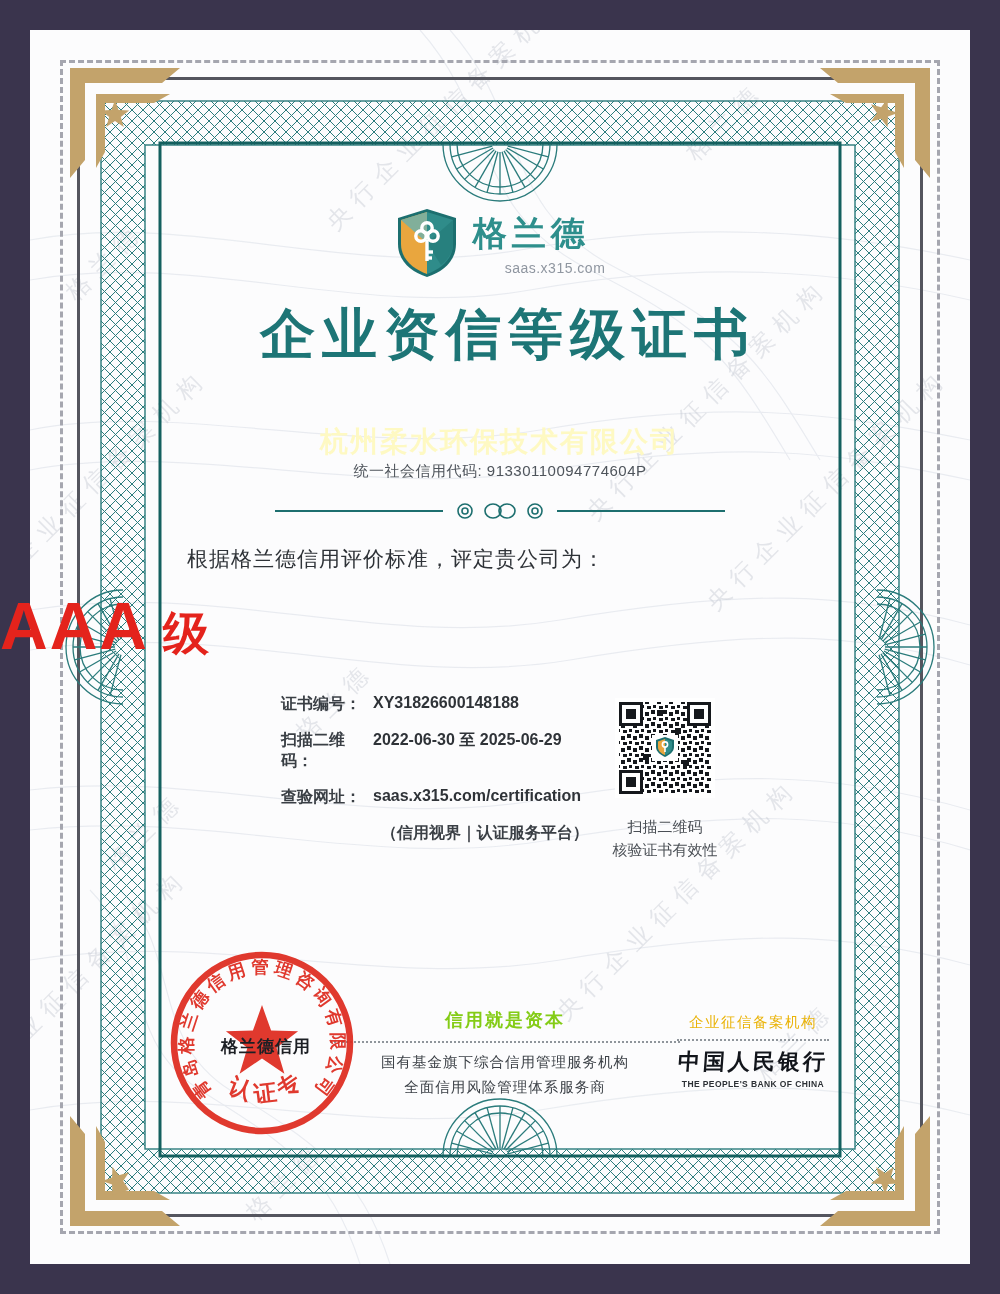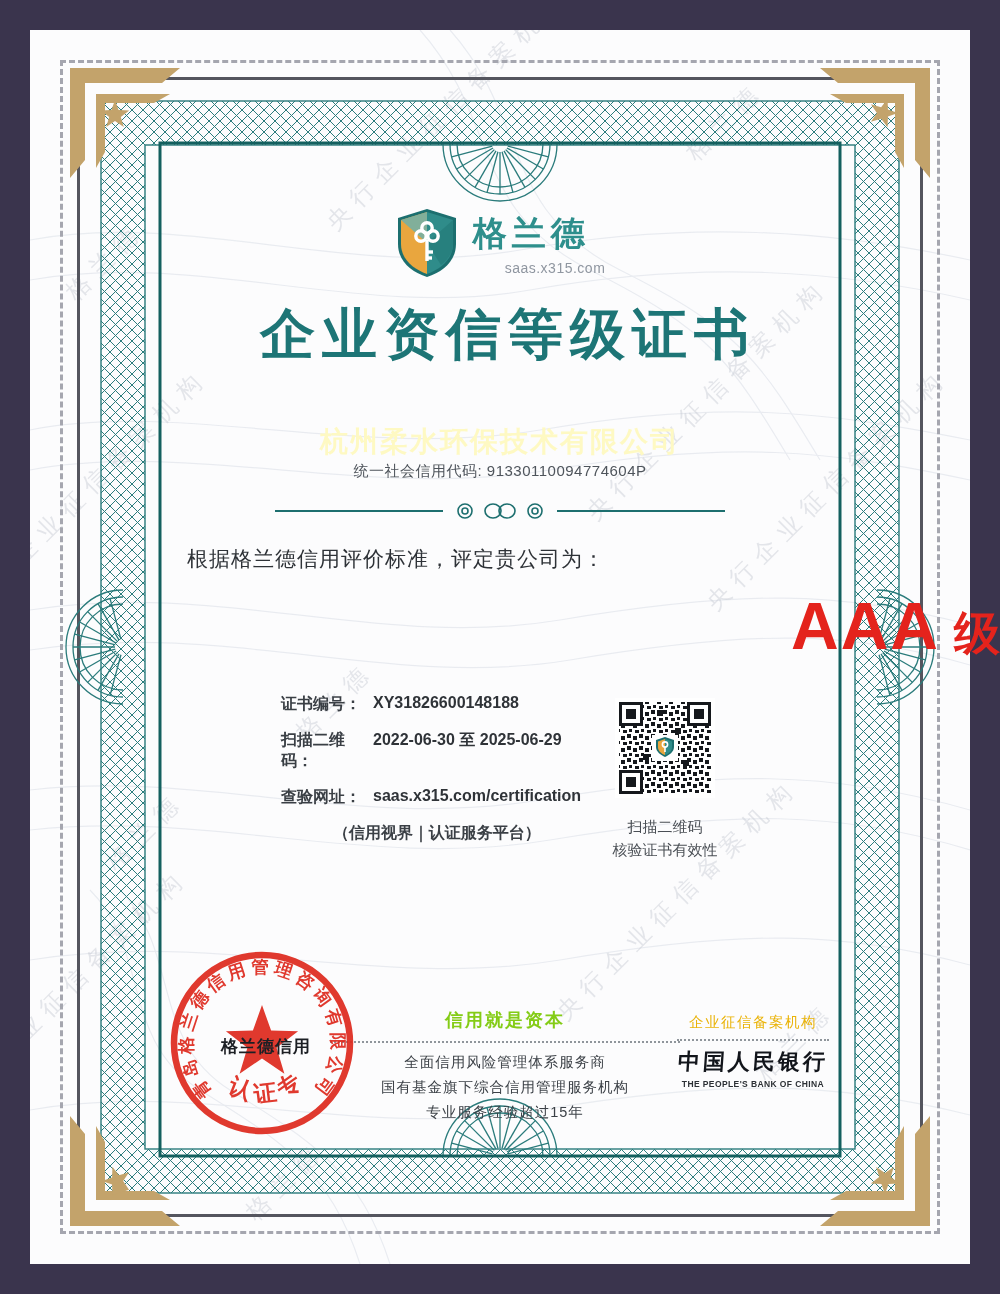--- a/index.html
+++ b/index.html
@@ -43,29 +43,29 @@
   .credit-code { position:absolute; left:0; top:462px; width:1000px; text-align:center;
                  font-size:15px; color:#4e545b; letter-spacing:.5px; }
 
   .divider { position:absolute; left:0; top:498px; width:1000px; display:flex;
              justify-content:center; align-items:center; gap:12px; }
   .divider .line { width:168px; height:0; border-top:2px solid #1d6f6f; }
 
   .statement { position:absolute; left:0; top:545px; width:792px; text-align:center;
                font-size:21px; color:#2e3237; letter-spacing:1px; }
 
-  .rating { position:absolute; left:0; top:588px; width:1000px; text-align:right; }
+  .rating { position:absolute; left:0; top:588px; width:1000px; text-align:left; }
   .rating .grade { font-size:66px; font-weight:800; color:#E4231C; letter-spacing:2px; }
   .rating .suffix { font-size:46px; font-weight:700; color:#E4231C; margin-left:14px; }
 
   .details { position:absolute; left:281px; top:694px; font-size:16px;font-weight:bold; }
   .details .row { display:flex; margin-bottom:15px; }
   .details .lbl { color:#3a3f45; width:92px; }
   .details .val { color:#2f3338; }
-  .details .note { margin-left:52px; color:#3a3f45; }
+  .details .note { margin-left:100px; color:#3a3f45; }
 
   .qr-block { position:absolute; left:600px; top:698px; width:130px; text-align:center; }
   .qr-box { width:100px; height:100px; margin:0 auto; }
   .qr-caption { margin-top:14px; font-size:15px; color:#4a4f55; line-height:1.5; }
 
   .seal-label { position:absolute; left:221px; top:1035px; z-index:9; font-size:17px;
                 font-weight:700; color:#1c1f24; letter-spacing:1px; }
   .seal { position:absolute; left:167px; top:948px; z-index:8; opacity:.93; }
 
   .footer-center { position:absolute; left:320px; top:1008px; width:370px; text-align:center; }
@@ -297,23 +297,22 @@
       </text>
       <text font-size="23" font-weight="bold" fill="#DE2B1F" letter-spacing="6" font-family="Liberation Sans, sans-serif">
         <textPath href="#sealBottom" startOffset="4">认证专用</textPath>
       </text>
     </svg>
 
     <div class="footer-center">
       <div class="slogan">信用就是资本</div>
       <div class="dotline"></div>
       <div class="footer-lines">
+        <div>国有基金旗下综合信用管理服务机构</div>
         <div>全面信用风险管理体系服务商</div>
-        <div>国有基金旗下综合信用管理服务机构</div>
-        <div>专业服务经验超过15年</div>
       </div>
     </div>
 
     <div class="footer-right">
       <div class="fr-title">企业征信备案机构</div>
       <div class="fr-dot"></div>
       <div class="bank-cn">中国人民银行</div>
       <div class="bank-en">THE PEOPLE'S BANK OF CHINA</div>
     </div>
 

